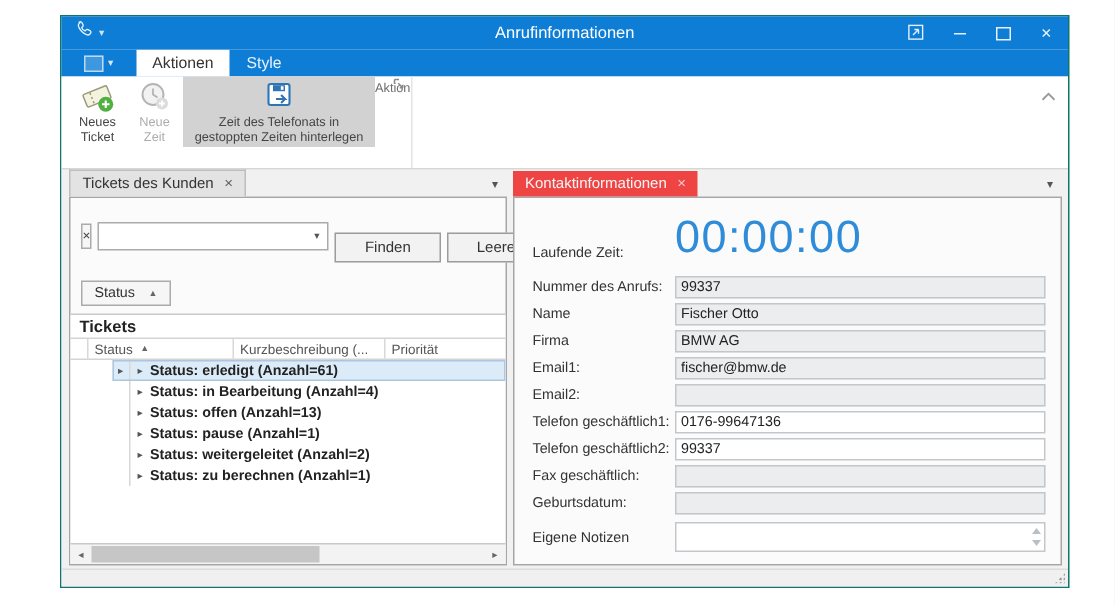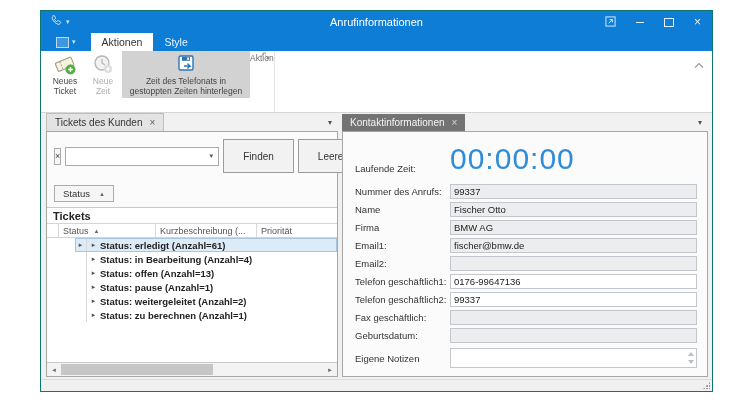--- a/index.html
+++ b/index.html
@@ -37,32 +37,32 @@
   .launcher{position:absolute;right:4px;top:1px;}
   .ribbon-collapse{position:absolute;right:8px;top:4px;}
   
   .dock{flex:1 1 auto;display:flex;background:#f1f1f1;padding:0 4px 2px 5px;gap:4px;min-height:0;}
   .panel{display:flex;flex-direction:column;min-height:0;}
   .panel-left{width:292px;flex:0 0 auto;}
   .panel-right{flex:1 1 auto;}
   .tabstrip{height:18px;display:flex;align-items:flex-end;position:relative;flex:0 0 auto;}
   .ptab{display:flex;align-items:center;gap:7px;height:17px;padding:0 8px;font-size:10px;cursor:default;}
   .ptab-light{background:#e3e3e3;border:1px solid #bdbdbd;border-bottom:0;color:#333;}
-  .ptab-gray{background:#737373;color:#f5f5f5;}
+  .ptab-gray{background:#ef4444;color:#f5f5f5;}
   .ptab .tab-close{font-size:10px;line-height:1;opacity:.75;}
   .strip-caret{position:absolute;right:6px;bottom:4px;font-size:8px;color:#555;}
   .panel-body{flex:1 1 auto;border:1px solid #a6a6a6;background:#fbfbfb;display:flex;flex-direction:column;min-height:0;}
   
   .search-row{display:flex;align-items:center;gap:4px;margin:7px 7px 0 7px;flex:0 0 auto;}
   .xbtn{width:17px;height:17px;border:1px solid #ababab;background:#f6f6f6;font-size:9px;color:#444;
         display:flex;align-items:center;justify-content:center;padding:0;}
   .combo{flex:1 1 auto;height:17px;border:1px solid #ababab;background:#fff;display:flex;align-items:center;}
   .combo input{flex:1;border:0;outline:none;height:13px;font-size:10px;padding:0 3px;background:transparent;}
   .combo .dd{width:14px;text-align:center;font-size:7px;color:#555;}
-  .sbtn{height:34px;padding:0 19px;border:1px solid #9c9c9c;background:#f2f2f2;font-size:10px;color:#333;}
+  .sbtn{height:20px;padding:0 19px;border:1px solid #9c9c9c;background:#f2f2f2;font-size:10px;color:#333;margin-top:16px;}
   .groupby{margin-top:7px;padding:3px 7px 5px 7px;border-bottom:1px solid #c9c9c9;flex:0 0 auto;}
   .chip{display:inline-flex;align-items:center;gap:9px;border:1px solid #ababab;background:#f6f6f6;
         font-size:9.5px;color:#333;padding:2px 8px;}
   .chip .sort{font-size:6px;color:#666;}
   .grid{flex:1 1 auto;background:#fff;display:flex;flex-direction:column;min-height:0;margin-top:0;}
   .grid-caption{font-size:11px;font-weight:bold;color:#222;padding:2px 12px 1px 6px;flex:0 0 auto;}
   .grid-header{display:flex;height:13px;border-top:1px solid #d4d4d4;border-bottom:1px solid #d4d4d4;
                font-size:9px;color:#555;flex:0 0 auto;}
   .gh-cell{display:flex;align-items:center;gap:5px;padding-left:4px;border-right:1px solid #d8d8d8;overflow:hidden;white-space:nowrap;}
   .gh-gutter{width:11px;padding:0;border-right:1px solid #d8d8d8;}

